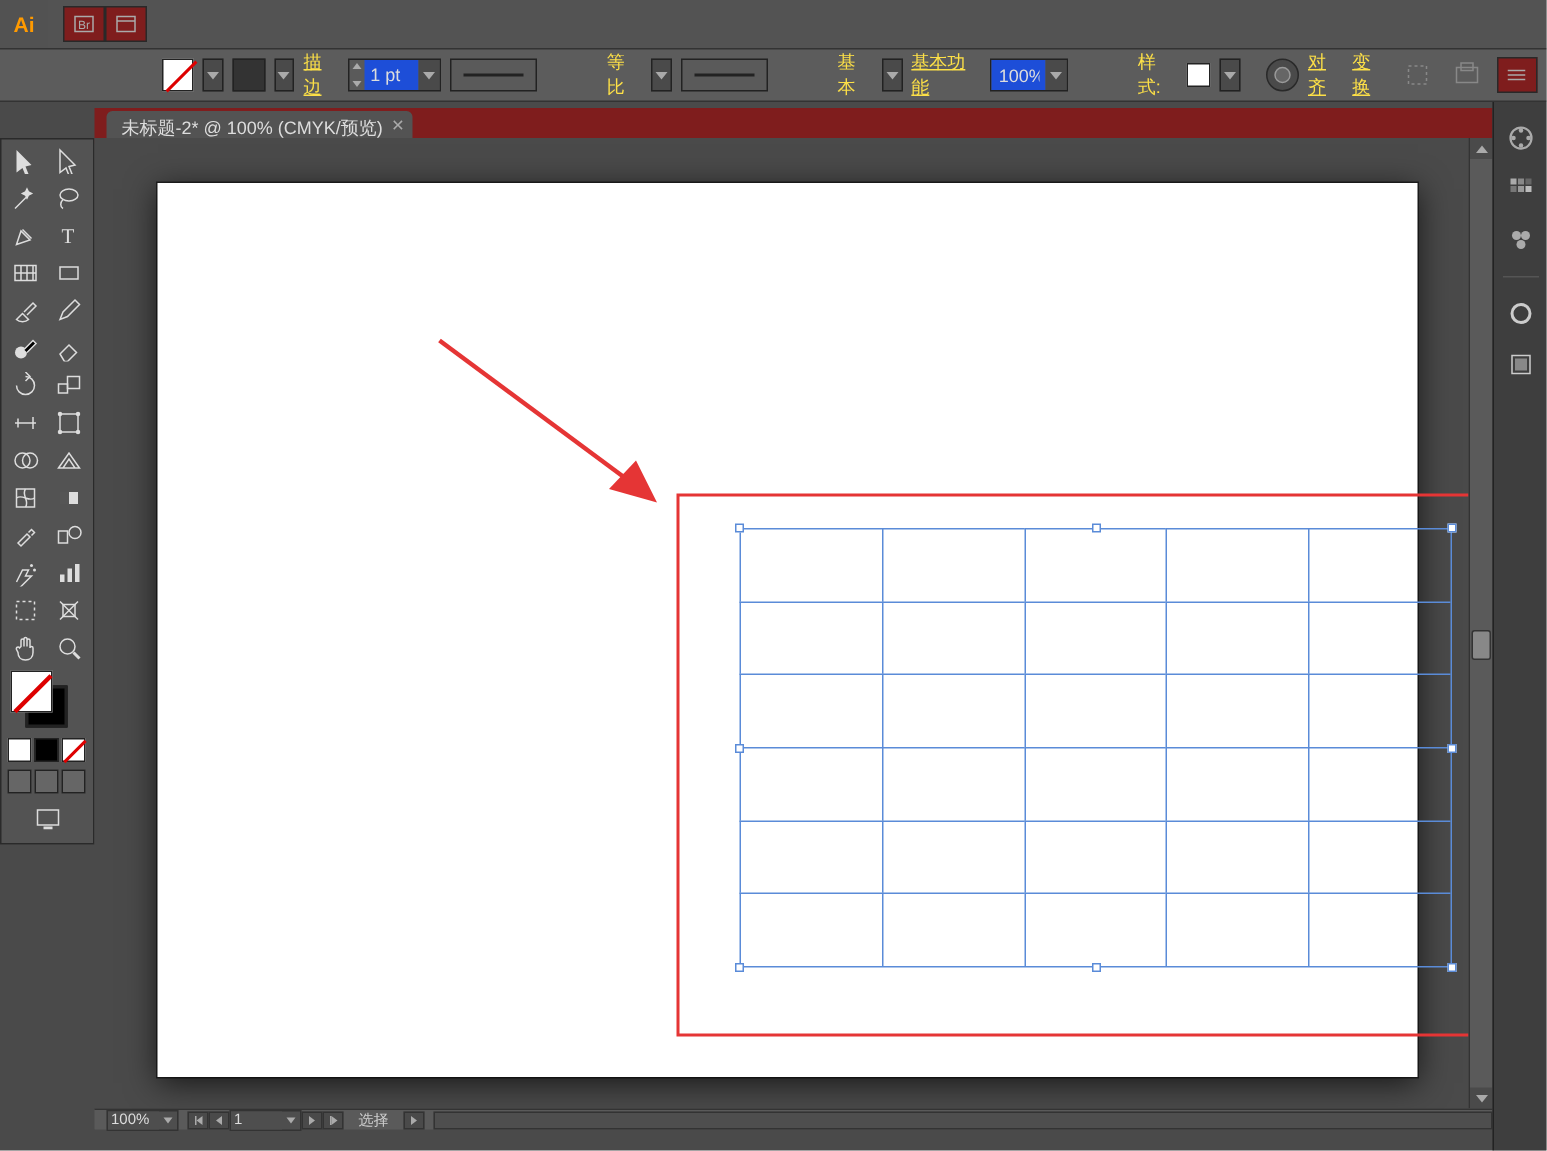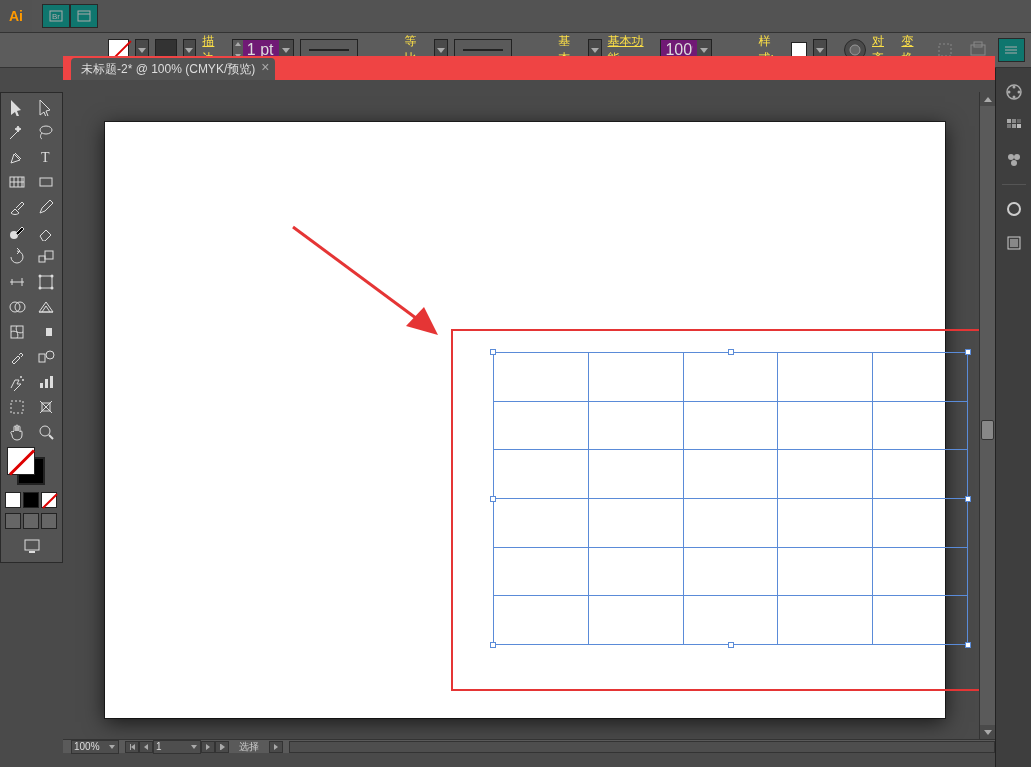--- a/index.html
+++ b/index.html
@@ -65,21 +65,21 @@
   }
   .winbtn {
     width: 28px; height: 20px;
     background: #393939;
     display: flex; align-items: center; justify-content: center;
     cursor: pointer;
   }
   .winbtn svg { display:block; }
   .mini-icon-btn {
     width: 28px; height: 24px;
-    background: #0f766e;
+    background: #7f1d1d;
     border: 1px solid #292929;
     display: flex; align-items: center; justify-content: center;
     cursor: pointer;
   }
 
   
   .controlbar {
     position: absolute;
     top: 32px; left: 0; right: 0;
     height: 36px;
@@ -122,23 +122,23 @@
     border-top: 5px solid #aaa;
   }
   .combo {
     display: flex; align-items: center;
     border: 1px solid #222;
     background: #5a5a5a;
     height: 22px;
   }
   .combo input {
     width: 36px; height: 20px;
-    background: #701a75; color: #ddd;
+    background: #1d4ed8; color: #ddd;
     border: none; padding: 0 4px;
-    font-size: 16px;
+    font-size: 12px;
   }
   .combo .arr {
     width: 14px; height: 20px;
     background: #4a4a4a;
     display:flex;align-items:center;justify-content:center;
   }
   .combo .arr::after{
     content:"";
     border-left:4px solid transparent;border-right:4px solid transparent;border-top:5px solid #aaa;
   }
@@ -207,23 +207,23 @@
   
   .sec-label {
     position:absolute;
     top:44px; left:6px;
     color:#ddd;
   }
 
   
   .doc-tab-bar {
     position: absolute;
-    top: 56px; left: 63px; right: 36px;
+    top: 72px; left: 63px; right: 36px;
     height: 24px;
-    background: #ef4444;
+    background: #7f1d1d;
   }
   .doc-tab {
     position:absolute; left:8px; top:2px;
     background: #535353;
     height: 22px;
     padding: 0 20px 0 10px;
     line-height: 22px;
     color: #ddd;
     border-top-left-radius: 4px;
     border-top-right-radius: 4px;

